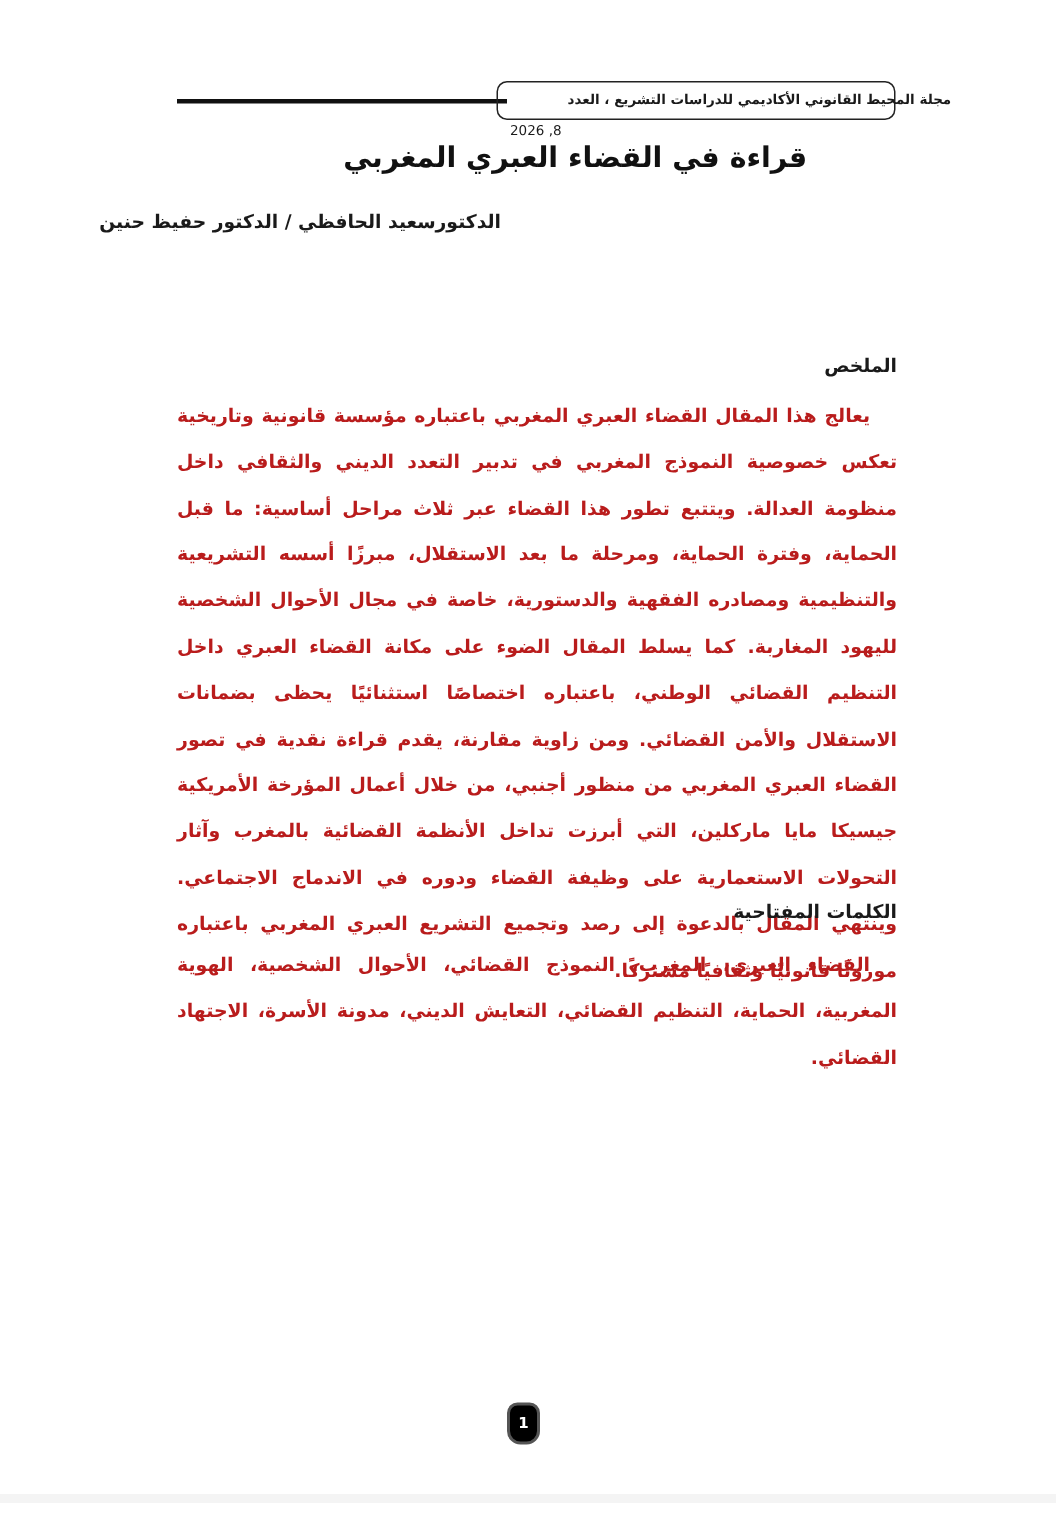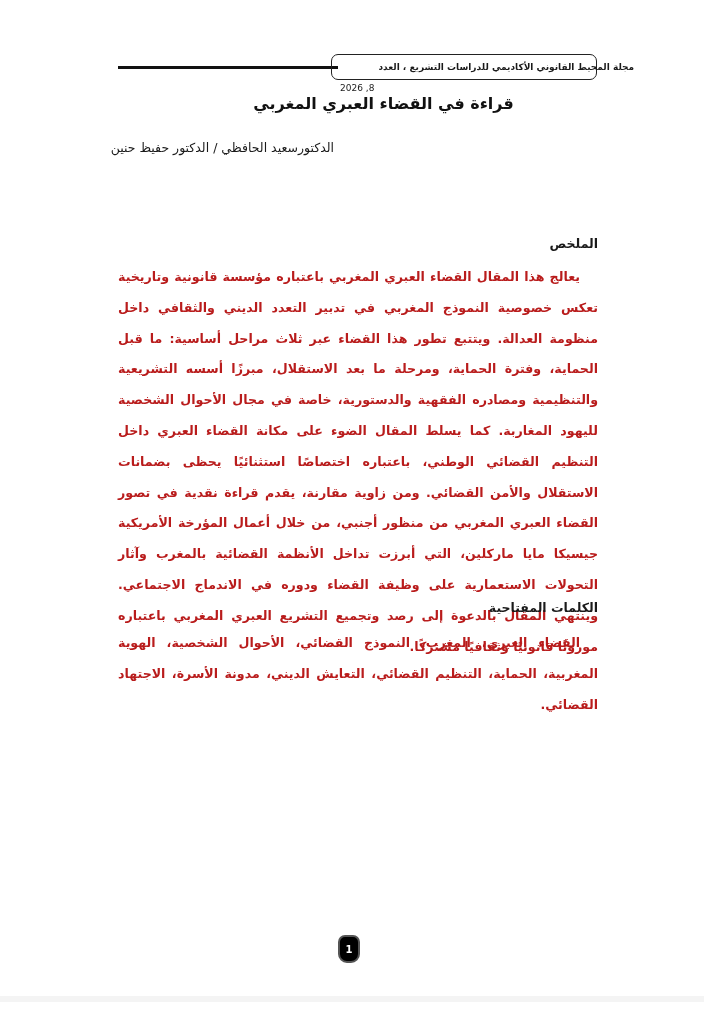--- a/index.html
+++ b/index.html
@@ -12,25 +12,25 @@
   }
   .header-box {
     position:absolute; left:331px; top:54px; width:266px; height:26px;
     border:1.5px solid #222; border-radius:7px; box-sizing:border-box;
     display:flex; align-items:center; justify-content:flex-end; padding:0 8px;
     direction:rtl; font-size:9px; font-weight:bold; white-space:nowrap;
   }
   .header-box .hdr-num { font-weight:normal; margin-right:4px;margin-top:41px; }
   .title {
     position:absolute; left:0; right:0; top:94px; text-align:center;
-    direction:rtl; font-size:16px; font-weight:bold; color:#111;
+    direction:rtl; font-size:19px; font-weight:bold; color:#111;
     padding-left:63px; box-sizing:border-box;
   }
   .authors {
-    position:absolute; right:370px; top:140px; direction:rtl; font-size:12.5px; font-weight:normal;margin-left:25px;
+    position:absolute; right:370px; top:140px; direction:rtl; font-size:12.5px; font-weight:bold;margin-left:25px;
   }
   .section-head {
     position:absolute; right:106px; direction:rtl; font-size:12.5px; font-weight:bold;
   }
   .para {
     position:absolute; left:118px; right:106px; direction:rtl; text-align:justify;
     font-size:12.6px; line-height:30.8px; color:#b91c1c;font-weight:bold;
   }
   .para p { margin:0; text-indent:18px; text-align-last:right; }
   .page-num {

